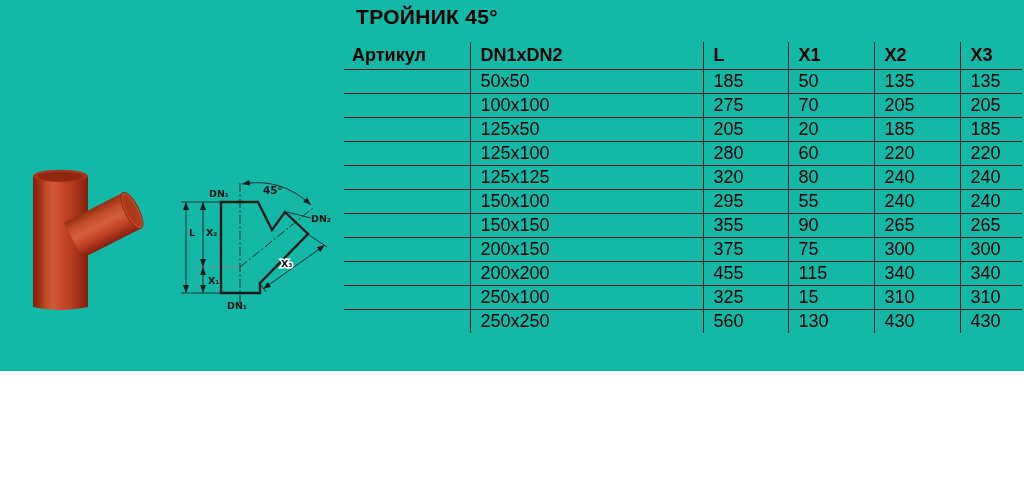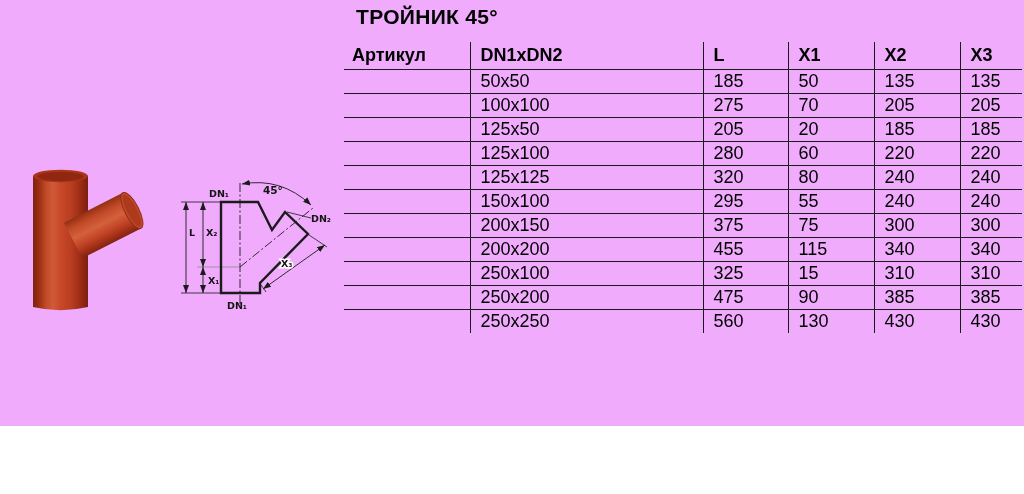--- a/index.html
+++ b/index.html
@@ -1,18 +1,18 @@
 <!DOCTYPE html>
 <html><head>
 <meta charset="utf-8">
 <style>
   html,body { margin:0; padding:0; background:#fff; }
   .page {
-    position:relative; width:1024px; height:426px;
-    background:#f0abfc; overflow:hidden;
+    position:relative; width:1024px; height:371px;
+    background:#14b8a6; overflow:hidden;
     font-family:"Liberation Sans", sans-serif; color:#000;
   }
   .title {
     position:absolute; left:356px; top:5px; margin:0;
     font-size:21px; font-weight:bold; letter-spacing:0.3px;
     font-family:"Liberation Sans", sans-serif;
   }
   .photo-wrap { position:absolute; left:20px; top:160px; width:150px; height:160px; }
   .diagram-wrap { position:absolute; left:175px; top:168px; width:170px; height:150px;text-align:center; }
   .diagram-wrap text { font-family:"DejaVu Sans", sans-serif; font-weight:bold; fill:#141414; }
@@ -189,20 +189,28 @@
         <tr>
           <td></td>
           <td>150x100</td>
           <td>295</td>
           <td>55</td>
           <td>240</td>
           <td>240</td>
         </tr>
         <tr>
           <td></td>
+          <td>150x150</td>
+          <td>355</td>
+          <td>90</td>
+          <td>265</td>
+          <td>265</td>
+        </tr>
+        <tr>
+          <td></td>
           <td>200x150</td>
           <td>375</td>
           <td>75</td>
           <td>300</td>
           <td>300</td>
         </tr>
         <tr>
           <td></td>
           <td>200x200</td>
           <td>455</td>
@@ -213,28 +221,20 @@
         <tr>
           <td></td>
           <td>250x100</td>
           <td>325</td>
           <td>15</td>
           <td>310</td>
           <td>310</td>
         </tr>
         <tr>
           <td></td>
-          <td>250x200</td>
-          <td>475</td>
-          <td>90</td>
-          <td>385</td>
-          <td>385</td>
-        </tr>
-        <tr>
-          <td></td>
           <td>250x250</td>
           <td>560</td>
           <td>130</td>
           <td>430</td>
           <td>430</td>
         </tr>
       </tbody>
   </table>
 
   <div class="cropped-char">ф</div>

